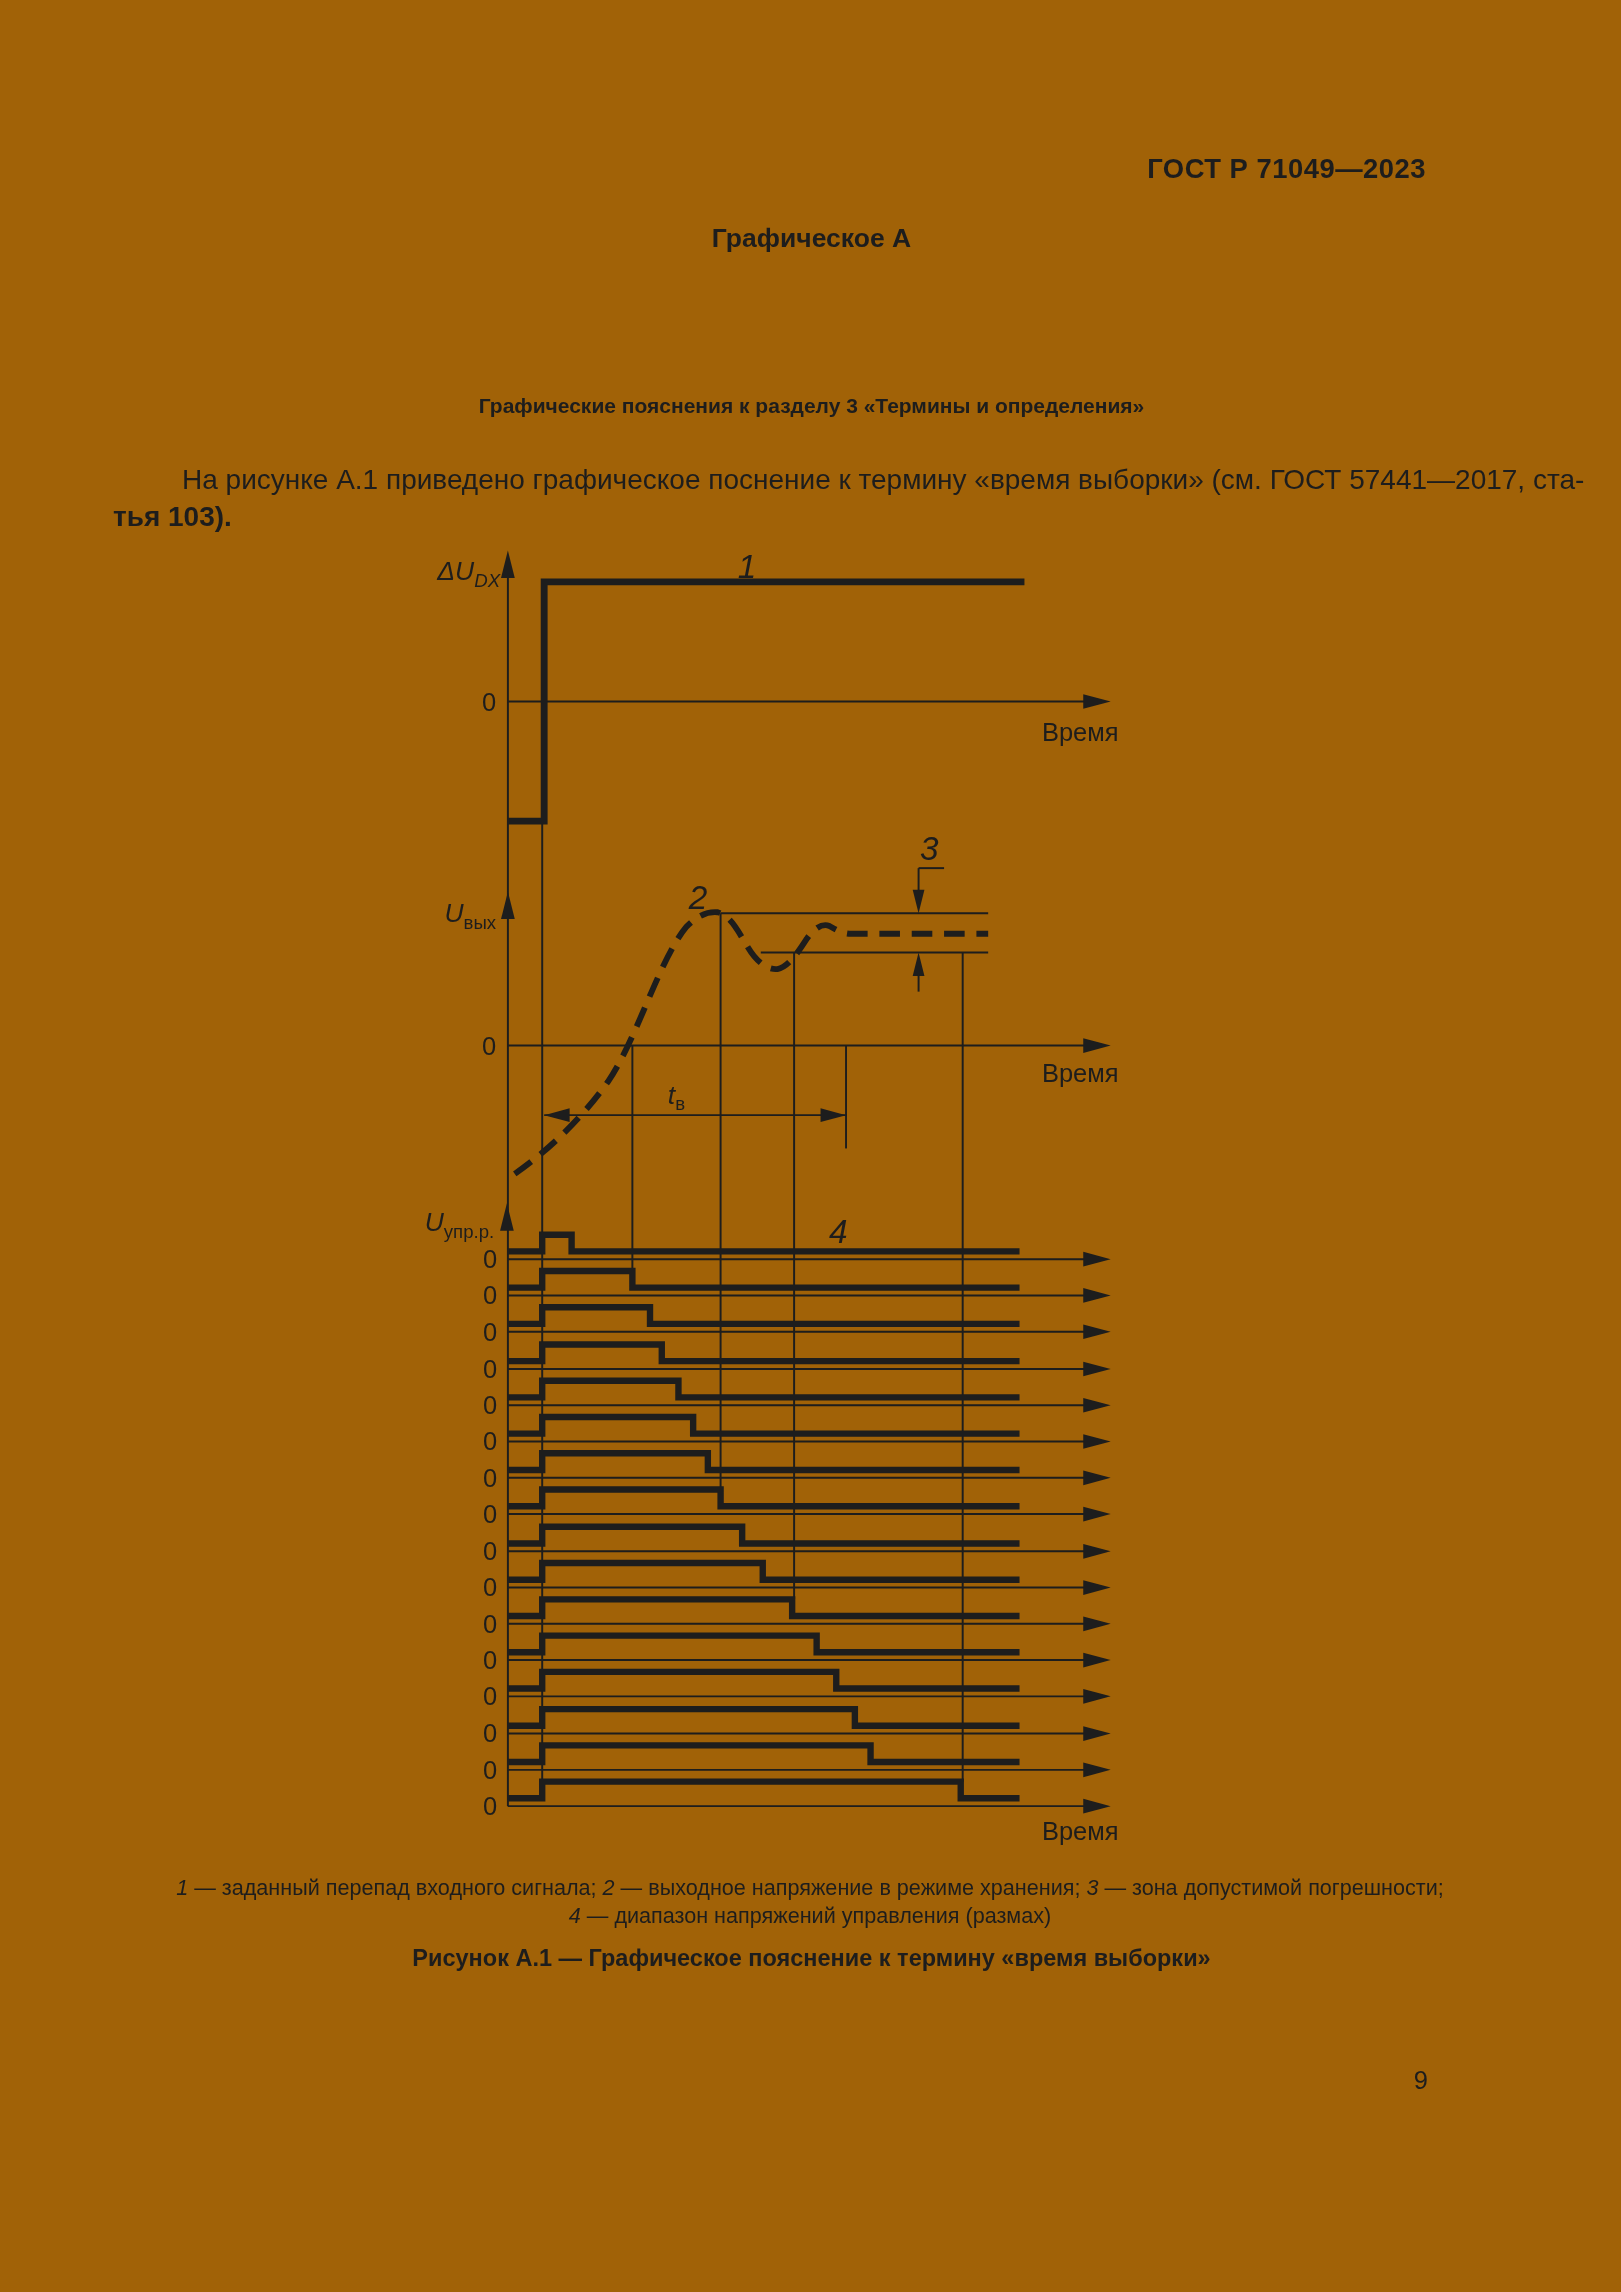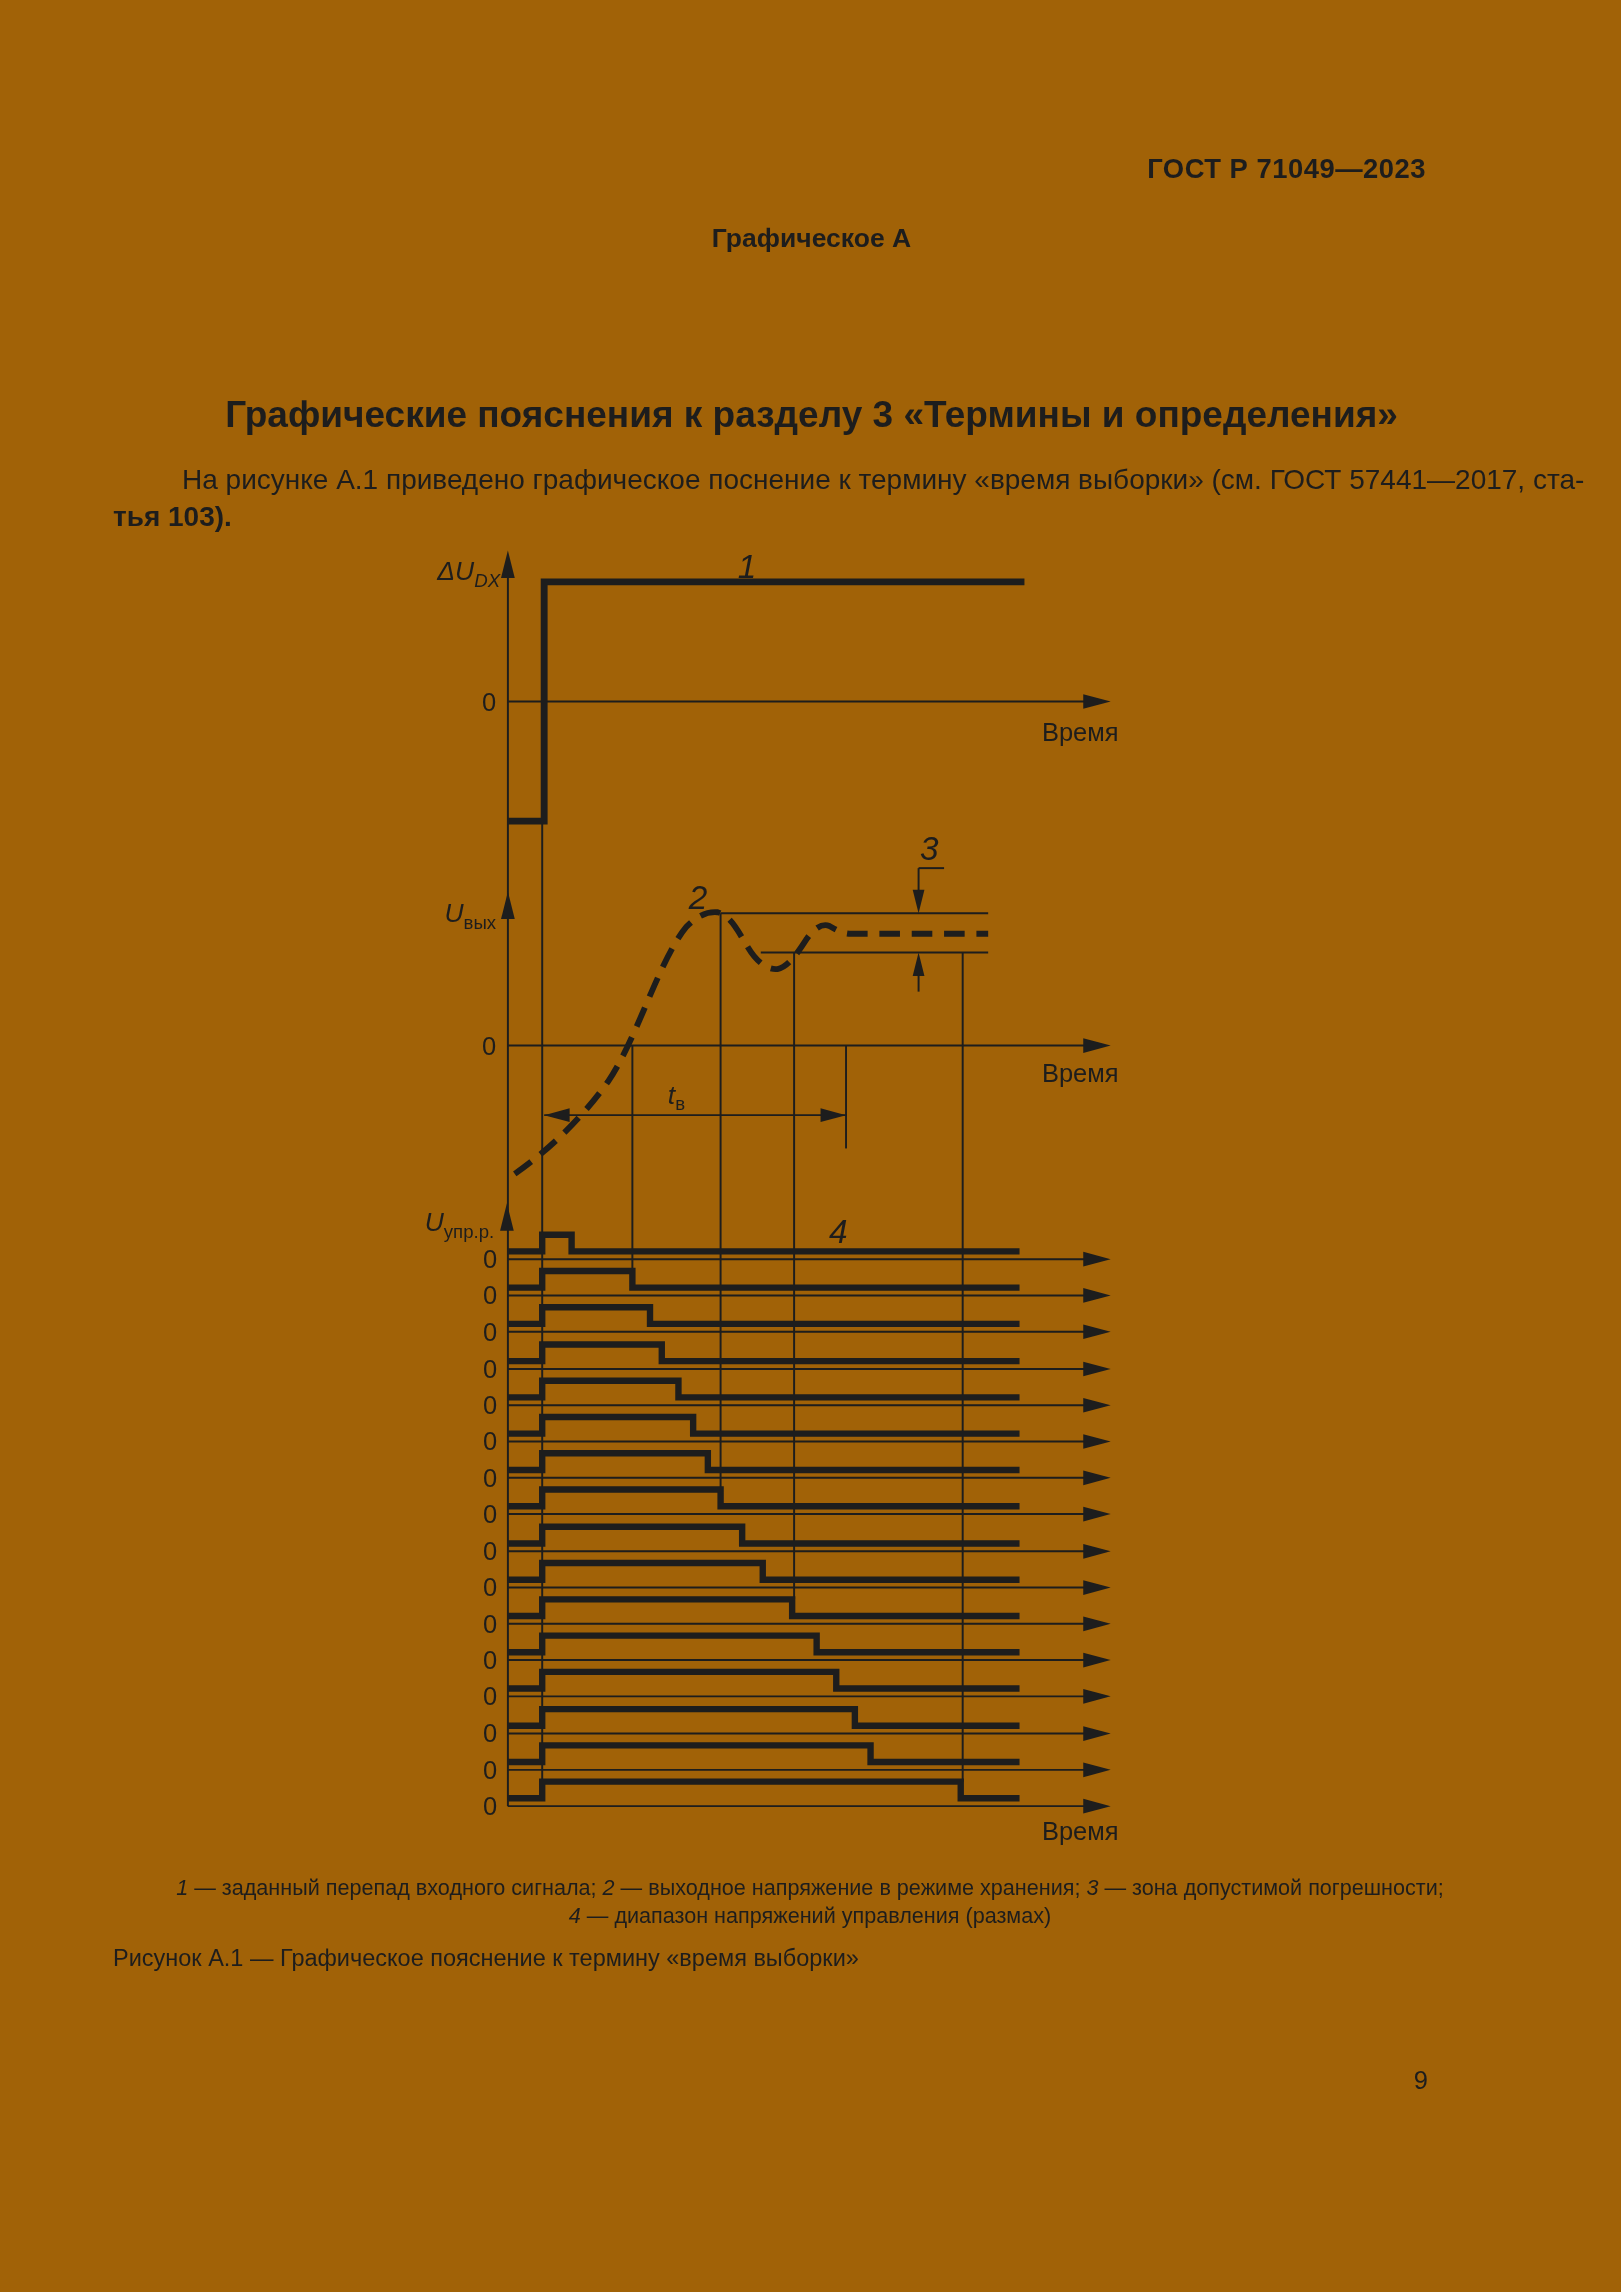--- a/index.html
+++ b/index.html
@@ -18,36 +18,36 @@
   .appendix-title{
     position:absolute;top:223px;left:113px;width:1397px;
     text-align:center;font-size:26.5px;font-weight:bold;
   }
   .appendix-sub{
     position:absolute;top:260px;left:113px;width:1397px;
     text-align:center;font-size:26.5px;font-weight:bold;
   }
   .sec-title{
     position:absolute;top:394px;left:113px;width:1397px;
-    text-align:center;font-size:37px;font-weight:bold;
+    text-align:center;font-size:21px;font-weight:bold;
   }
   .par{
     position:absolute;top:461px;left:113px;width:1397px;
     font-size:28px;line-height:37px;
   }
   .par-l1{text-align:justify;text-align-last:justify;text-indent:69px;white-space:nowrap;}
   .par-l2{text-align:left;font-weight:bold;}
   .figure-svg{position:absolute;left:392px;top:529px;}
   .legend{
     position:absolute;top:1874px;left:78px;width:1464px;
     text-align:center;font-size:21.6px;line-height:28px;
   }
   .caption{
     position:absolute;top:1945px;left:113px;width:1397px;
-    font-size:23.5px;
+    text-align:center;font-size:23.5px;font-weight:bold;
   }
   .pageno{
     position:absolute;top:2066px;right:193px;
     font-size:25.5px;
   }
   .it{font-style:italic;}
   
   svg text{fill:#1d1d1d;font-family:"Liberation Sans", sans-serif;}
   .thin{stroke:#1d1d1d;stroke-width:2;fill:none;}
   .thickstep{stroke:#1d1d1d;stroke-width:7;fill:none;stroke-linejoin:miter;}

